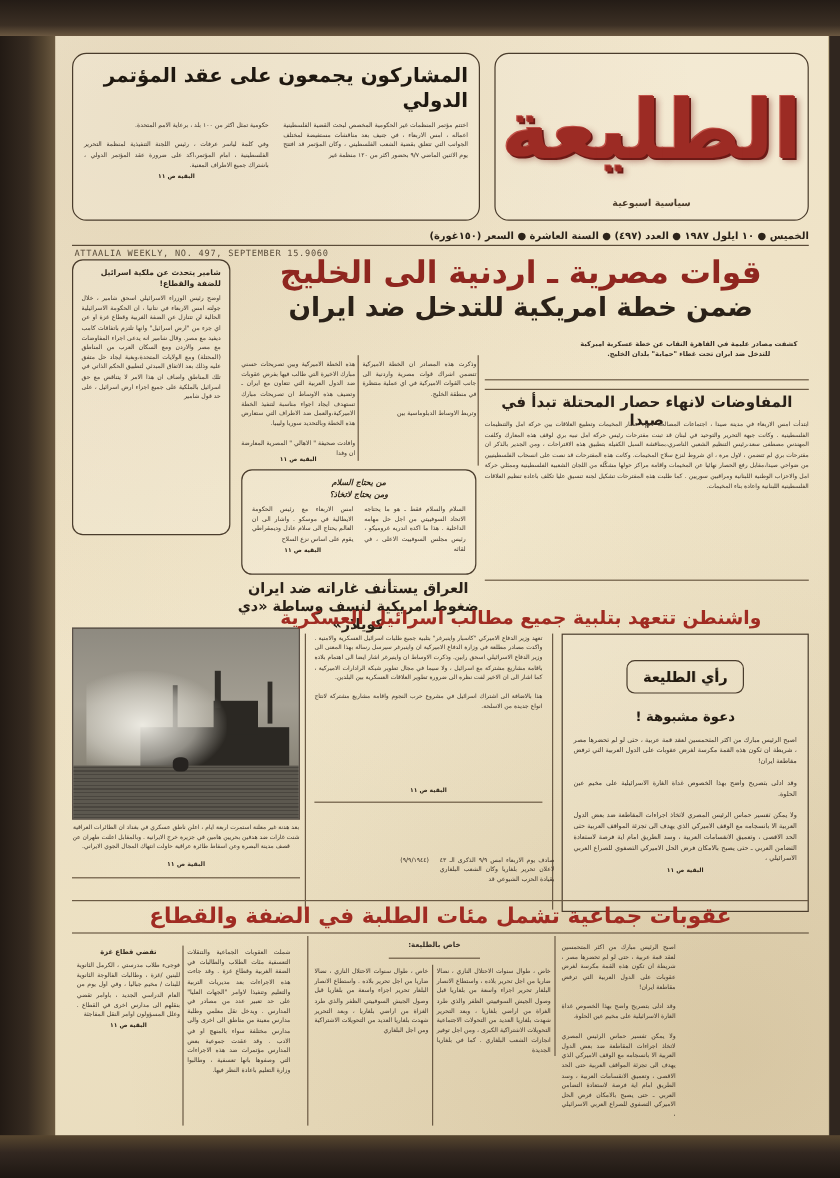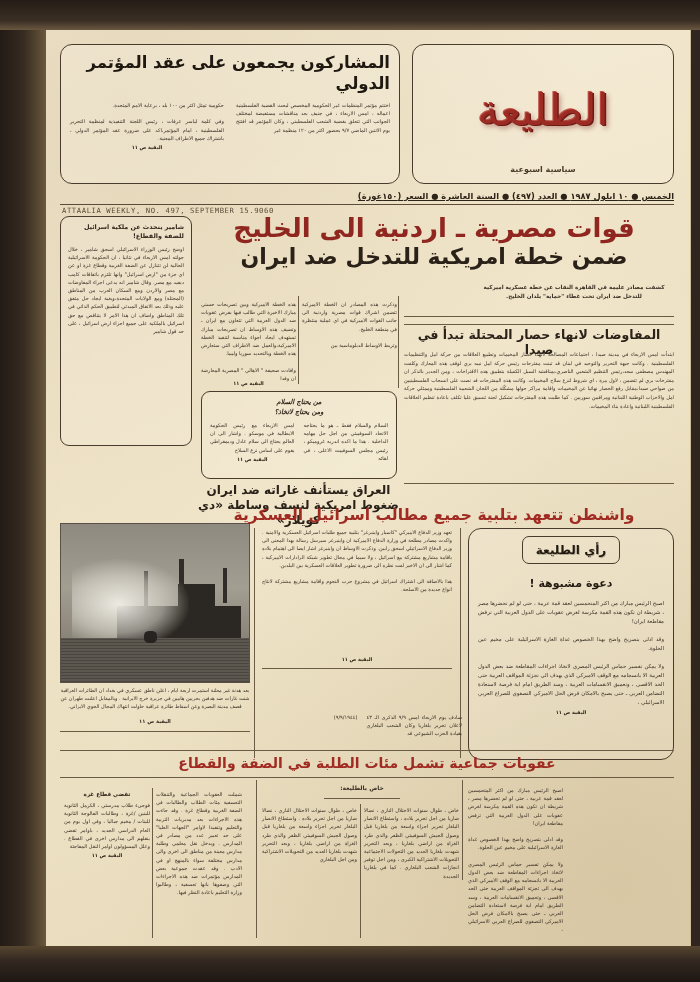--- a/index.html
+++ b/index.html
@@ -52,33 +52,33 @@
   .topcols{display:flex;gap:12px;margin-top:7px;direction:rtl;}
   .topcols .c{flex:1;}
 
   .masthead{
     position:absolute;left:368px;top:16px;width:262px;height:140px;
     border:1.4px solid #4a3c2c;border-radius:12px;background:rgba(255,252,240,.2);
     box-sizing:border-box;
   }
   .logo{
     position:absolute;left:50%;top:50%;transform:translate(-50%,-58%);
-    font-size:43px;line-height:56px;font-weight:normal;color:#9c2b24;
+    font-size:68px;line-height:56px;font-weight:bold;color:#9c2b24;
     direction:rtl;white-space:nowrap;
     text-shadow:1.5px 1.5px 0 #6d1a16, 3px 3px 5px rgba(120,30,25,.45), -1px -1px 0 #c4554b;
     letter-spacing:-2px;
   }
   .logosub{
     position:absolute;left:0;right:0;bottom:9px;text-align:center;direction:rtl;
     font-size:8px;color:#4a3a28;letter-spacing:2px;font-weight:bold;
   }
 
   .dateline{
     position:absolute;left:16px;top:163px;width:614px;height:16px;direction:rtl;
-    text-align:right;font-size:8.3px;color:#2c2319;font-weight:bold;text-decoration:underline;
+    text-align:right;font-size:8.3px;color:#2c2319;font-weight:bold;
   }
   .engline{
     position:absolute;left:18px;top:178px;font-size:7.2px;color:#5a4c3a;
     letter-spacing:.6px;font-family:"DejaVu Sans Mono", monospace;
   }
   .rule1{position:absolute;left:16px;top:176px;width:614px;height:1.2px;background:#5b4c39;}
 
   
   .mainhead{
     position:absolute;left:150px;top:186px;width:480px;direction:rtl;text-align:center;
@@ -150,40 +150,40 @@
   
   .rabin{position:absolute;left:360px;top:462px;width:270px;direction:rtl;text-align:center;
     font-size:10px;font-weight:bold;color:#2a2118;}
   .washred{position:absolute;left:150px;top:478px;width:480px;direction:rtl;text-align:center;
     font-size:15.5px;line-height:19px;font-weight:bold;color:#a02b22;letter-spacing:-.4px;}
   .washbody{position:absolute;left:218px;top:500px;width:190px;}
 
   
   .opbox{
     position:absolute;left:424px;top:500px;width:206px;height:232px;
-    border:1.3px solid #4a3c2c;border-radius:13px;box-sizing:border-box;padding:7px 9px;
+    border:1.3px solid #4a3c2c;border-radius:0;box-sizing:border-box;padding:21px 9px;
     background:rgba(255,252,240,.18);
   }
   .opbadge{
     width:96px;height:26px;margin:0 auto 0 auto;border:1.2px solid #4a3c2c;border-radius:7px;
     display:flex;align-items:center;justify-content:center;direction:rtl;
     font-size:12px;font-weight:bold;color:#22190f;letter-spacing:-1px;
     text-shadow:.6px .6px 0 rgba(0,0,0,.25);
   }
   .ophead{direction:rtl;text-align:center;font-size:11px;font-weight:bold;color:#241b12;
     margin:13px 0 9px 0;letter-spacing:1px;}
 
   
   .bulg{position:absolute;left:218px;top:645px;width:200px;direction:rtl;text-align:center;
     font-size:11.5px;line-height:15px;font-weight:bold;color:#2a2118;letter-spacing:-.3px;}
   .bulgbody{position:absolute;left:218px;top:685px;width:200px;}
 
   
   .botred{position:absolute;left:16px;top:726px;width:614px;direction:rtl;text-align:center;
-    font-size:14px;line-height:19px;font-weight:bold;color:#a02b22;letter-spacing:-.4px;}
+    font-size:18px;line-height:19px;font-weight:bold;color:#a02b22;letter-spacing:-.4px;}
   .botrule{position:absolute;left:16px;top:722px;width:614px;height:1.1px;background:#6b5a44;}
   .botrule2{position:absolute;left:16px;top:749px;width:614px;height:1.1px;background:#6b5a44;}
   .khas{position:absolute;left:218px;top:756px;width:200px;direction:rtl;text-align:center;
     font-size:6px;font-weight:bold;color:#3a3026;}
   .khasline{position:absolute;left:280px;top:770px;width:76px;height:1px;background:#6b5a44;}
 
   .bc1{position:absolute;left:20px;top:762px;width:86px;}
   .bc2{position:absolute;left:112px;top:762px;width:86px;}
   .bc3{position:absolute;left:218px;top:778px;width:95px;}
   .bc4{position:absolute;left:320px;top:778px;width:95px;}

